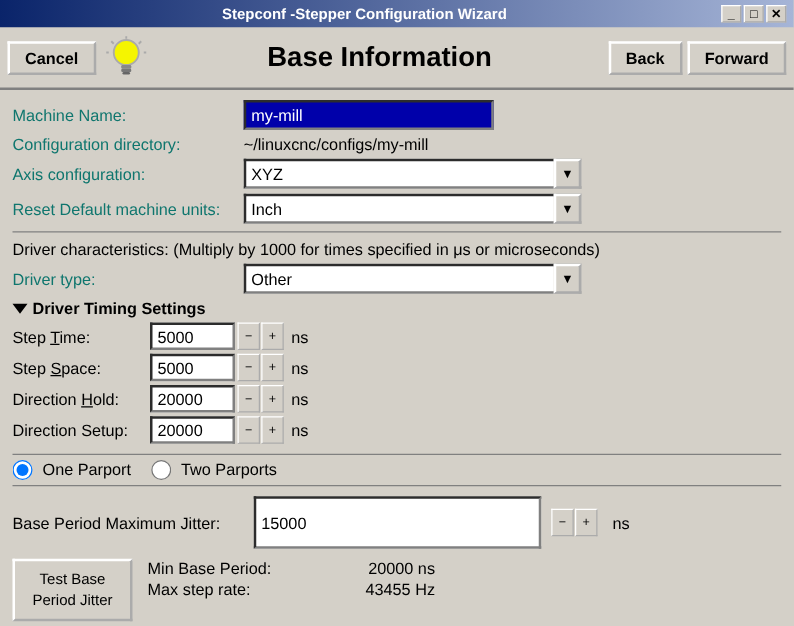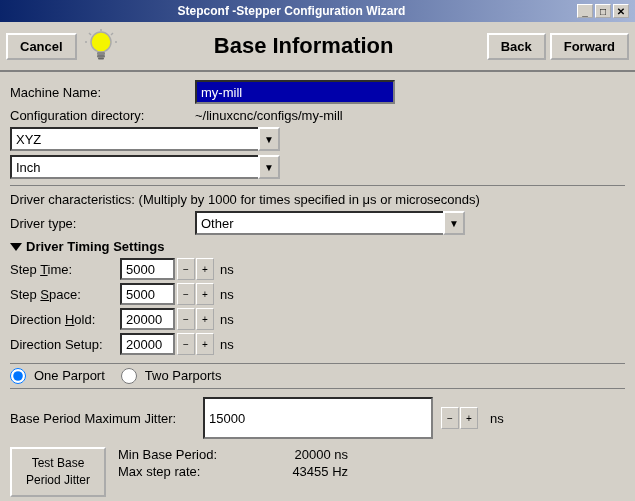--- a/index.html
+++ b/index.html
@@ -80,21 +80,21 @@
       padding: 8px 10px;
       background: #d4d0c8;
     }
     .form-row {
       display: flex;
       align-items: center;
       margin-bottom: 4px;
     }
     .form-label {
       min-width: 185px;
-      color: #000000;
+      color: #0f766e;
     }
     .text-input {
       background: #fff;
       border: 2px inset #808080;
       padding: 2px 4px;
       font-size: 13px;
       height: 24px;
       min-width: 200px;
     }
     .text-input.selected {
@@ -171,21 +171,21 @@
     }
     .timing-label u { text-decoration: underline; }
     .spinbox {
       display: flex;
       align-items: center;
       gap: 2px;
     }
     .spinbox-input {
       background: #fff;
       border: 2px inset #808080;
-      width: 55px;
+      width: 68px;
       height: 22px;
       padding: 1px 4px;
       font-size: 13px;
     }
     .spinbox-btns {
       display: flex;
       flex-direction: row;
       gap: 1px;
     }
     .spinbox-btn {
@@ -318,29 +318,31 @@
     <span class="form-label">Machine Name:</span>
     <input type="text" class="text-input selected" value="my-mill" style="">
   </div>
 
   <div class="form-row">
     <span class="form-label">Configuration directory:</span>
     <span class="config-dir-value">~/linuxcnc/configs/my-mill</span>
   </div>
 
   <div class="form-row">
+    <span class="form-label">Axis configuration:</span>
     <div class="select-container">
       <select class="select-box">
         <option>XYZ</option>
       </select>
       <div class="select-arrow">▼</div>
     </div>
   </div>
 
   <div class="form-row">
+    <span class="form-label">Reset Default machine units:</span>
     <div class="select-container">
       <select class="select-box">
         <option>Inch</option>
       </select>
       <div class="select-arrow">▼</div>
     </div>
   </div>
 
   <hr class="section-divider">
 

